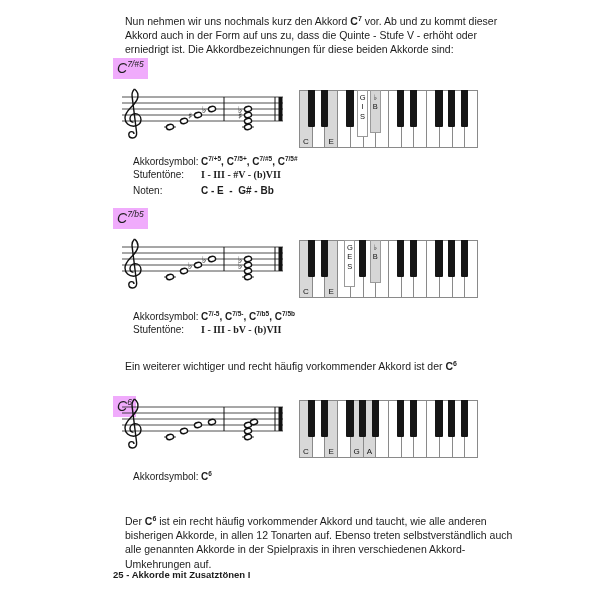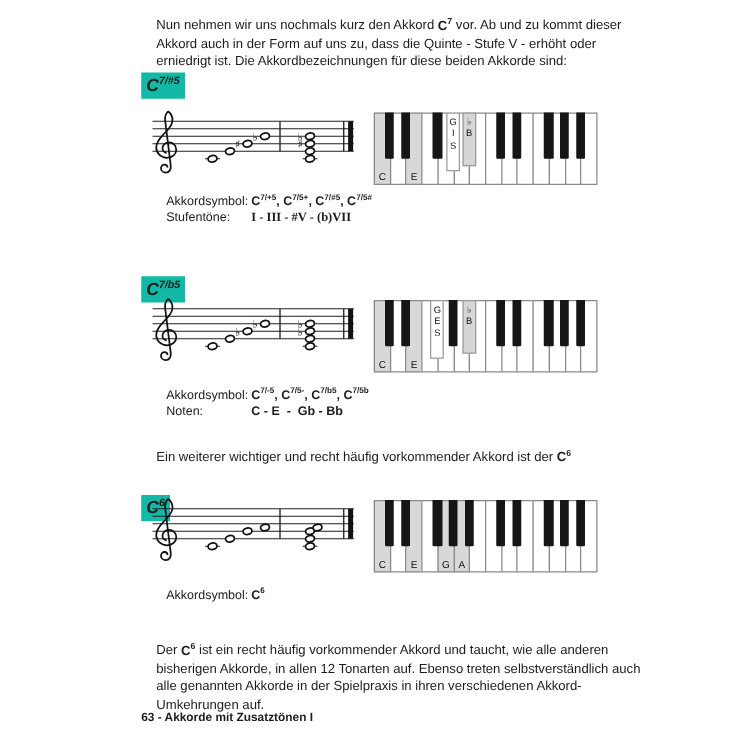--- a/index.html
+++ b/index.html
@@ -7,26 +7,26 @@
     width:600px;height:600px;position:relative;background:#ffffff;
     font-family:"Liberation Sans",sans-serif;color:#1c1c1c;overflow:hidden;
   }
   .para{position:absolute;font-size:10.5px;line-height:1.38;margin:0;}
   .para sup{font-size:7px;}
   #intro{left:125px;top:13px;width:374px;}
   #midtext{left:125px;top:358px;width:430px;}
   #closing{left:125px;top:513px;width:390px;}
 
   .heading{
-    position:absolute;background:#14b8a6;padding:1px 4px 3px 4px;
-    font-weight:bold;font-style:italic;font-size:14px;
+    position:absolute;background:#f0abfc;padding:1px 4px 3px 4px;
+    font-weight:normal;font-style:italic;font-size:14px;
   }
   .heading sup{font-size:8.5px;font-style:italic;}
   #h1{left:113px;top:58px;}
-  #h2{left:113px;top:208px;margin-top:13px;}
+  #h2{left:113px;top:208px;}
   #h3{left:113px;top:396px;}
 
   .staff{position:absolute;width:172px;height:64px;}
   #staff1{left:118px;top:85px;}
   #staff2{left:118px;top:235px;}
   #staff3{left:118px;top:395px;}
   .staff text{font-family:"DejaVu Sans",sans-serif;}
 
   .keyboard{position:absolute;width:178px;height:58px;background:#fff;}
   #kb1{left:299px;top:90px;}
@@ -120,20 +120,21 @@
       </div>
       <div class="bkey" style="left: 97.9643px;"></div>
       <div class="bkey" style="left: 110.679px;"></div>
       <div class="bkey" style="left: 136.107px;"></div>
       <div class="bkey" style="left: 148.821px;"></div>
       <div class="bkey" style="left: 161.536px;"></div>
     </div>
   <div class="table" id="t1">
     <div class="trow"><span class="tlabel">Akkordsymbol:</span><span class="tval">C<sup>7/+5</sup>, C<sup>7/5+</sup>, C<sup>7/#5</sup>, C<sup>7/5#</sup></span></div>
     <div class="trow"><span class="tlabel">Stufentöne:</span><span class="tval serif">I - III - #V - (b)VII</span></div>
+    <div class="trow"><span class="tlabel">Noten:</span><span class="tval">C - E  -  G# - Bb</span></div>
   </div>
 
   <div class="heading" id="h2">C<sup>7/b5</sup></div>
   <svg class="staff" id="staff2" viewBox="0 0 172 64">
       <line x1="4" y1="12" x2="165" y2="12" stroke="#222" stroke-width="0.8"></line>
       <line x1="4" y1="18" x2="165" y2="18" stroke="#222" stroke-width="0.8"></line>
       <line x1="4" y1="24" x2="165" y2="24" stroke="#222" stroke-width="0.8"></line>
       <line x1="4" y1="30" x2="165" y2="30" stroke="#222" stroke-width="0.8"></line>
       <line x1="4" y1="36" x2="165" y2="36" stroke="#222" stroke-width="0.8"></line>
       <path d="M16.5,4 C19,6 20.5,9 19.8,12.5 C19,16.5 15.8,19.5 12.8,22.5 C9.4,26 7,29 7,33 C7,37.8 11,41.2 15.6,41.2 C20,41.2 23,38.4 23,34.8 C23,31.2 20.4,28.8 17.2,28.8 C14.1,28.8 12,31 12,33.6 C12,35.7 13.5,37.2 15.4,37.2" fill="none" stroke="#111" stroke-width="1.4"></path>
@@ -188,21 +189,21 @@
         <div>B</div>
       </div>
       <div class="bkey" style="left: 97.9643px;"></div>
       <div class="bkey" style="left: 110.679px;"></div>
       <div class="bkey" style="left: 136.107px;"></div>
       <div class="bkey" style="left: 148.821px;"></div>
       <div class="bkey" style="left: 161.536px;"></div>
     </div>
   <div class="table" id="t2">
     <div class="trow"><span class="tlabel">Akkordsymbol:</span><span class="tval">C<sup>7/-5</sup>, C<sup>7/5-</sup>, C<sup>7/b5</sup>, C<sup>7/5b</sup></span></div>
-    <div class="trow"><span class="tlabel">Noten:</span><span class="tval">C - E  -  Gb - Bb</span></div>
+    <div class="trow"><span class="tlabel">Stufentöne:</span><span class="tval serif">I - III - bV - (b)VII</span></div>
   </div>
 
   <p class="para" id="midtext">Ein weiterer wichtiger und recht häufig vorkommender Akkord ist der <b>C<sup>6</sup></b></p>
 
   <div class="heading" id="h3">C<sup>6</sup></div>
   <svg class="staff" id="staff3" viewBox="0 0 172 64">
       <line x1="4" y1="12" x2="165" y2="12" stroke="#222" stroke-width="0.8"></line>
       <line x1="4" y1="18" x2="165" y2="18" stroke="#222" stroke-width="0.8"></line>
       <line x1="4" y1="24" x2="165" y2="24" stroke="#222" stroke-width="0.8"></line>
       <line x1="4" y1="30" x2="165" y2="30" stroke="#222" stroke-width="0.8"></line>
@@ -256,15 +257,15 @@
       <div class="bkey" style="left: 136.107px;"></div>
       <div class="bkey" style="left: 148.821px;"></div>
       <div class="bkey" style="left: 161.536px;"></div>
     </div>
   <div class="table" id="t3">
     <div class="trow"><span class="tlabel">Akkordsymbol:</span><span class="tval">C<sup>6</sup></span></div>
   </div>
 
   <p class="para" id="closing">Der <b>C<sup>6</sup></b> ist ein recht häufig vorkommender Akkord und taucht, wie alle anderen bisherigen Akkorde, in allen 12 Tonarten auf. Ebenso treten selbstverständlich auch alle genannten Akkorde in der Spielpraxis in ihren verschiedenen Akkord-Umkehrungen auf.</p>
 
-  <div id="footer">63 - Akkorde mit Zusatztönen I</div>
+  <div id="footer">25 - Akkorde mit Zusatztönen I</div>
 
 </div>
 
 </body></html>

